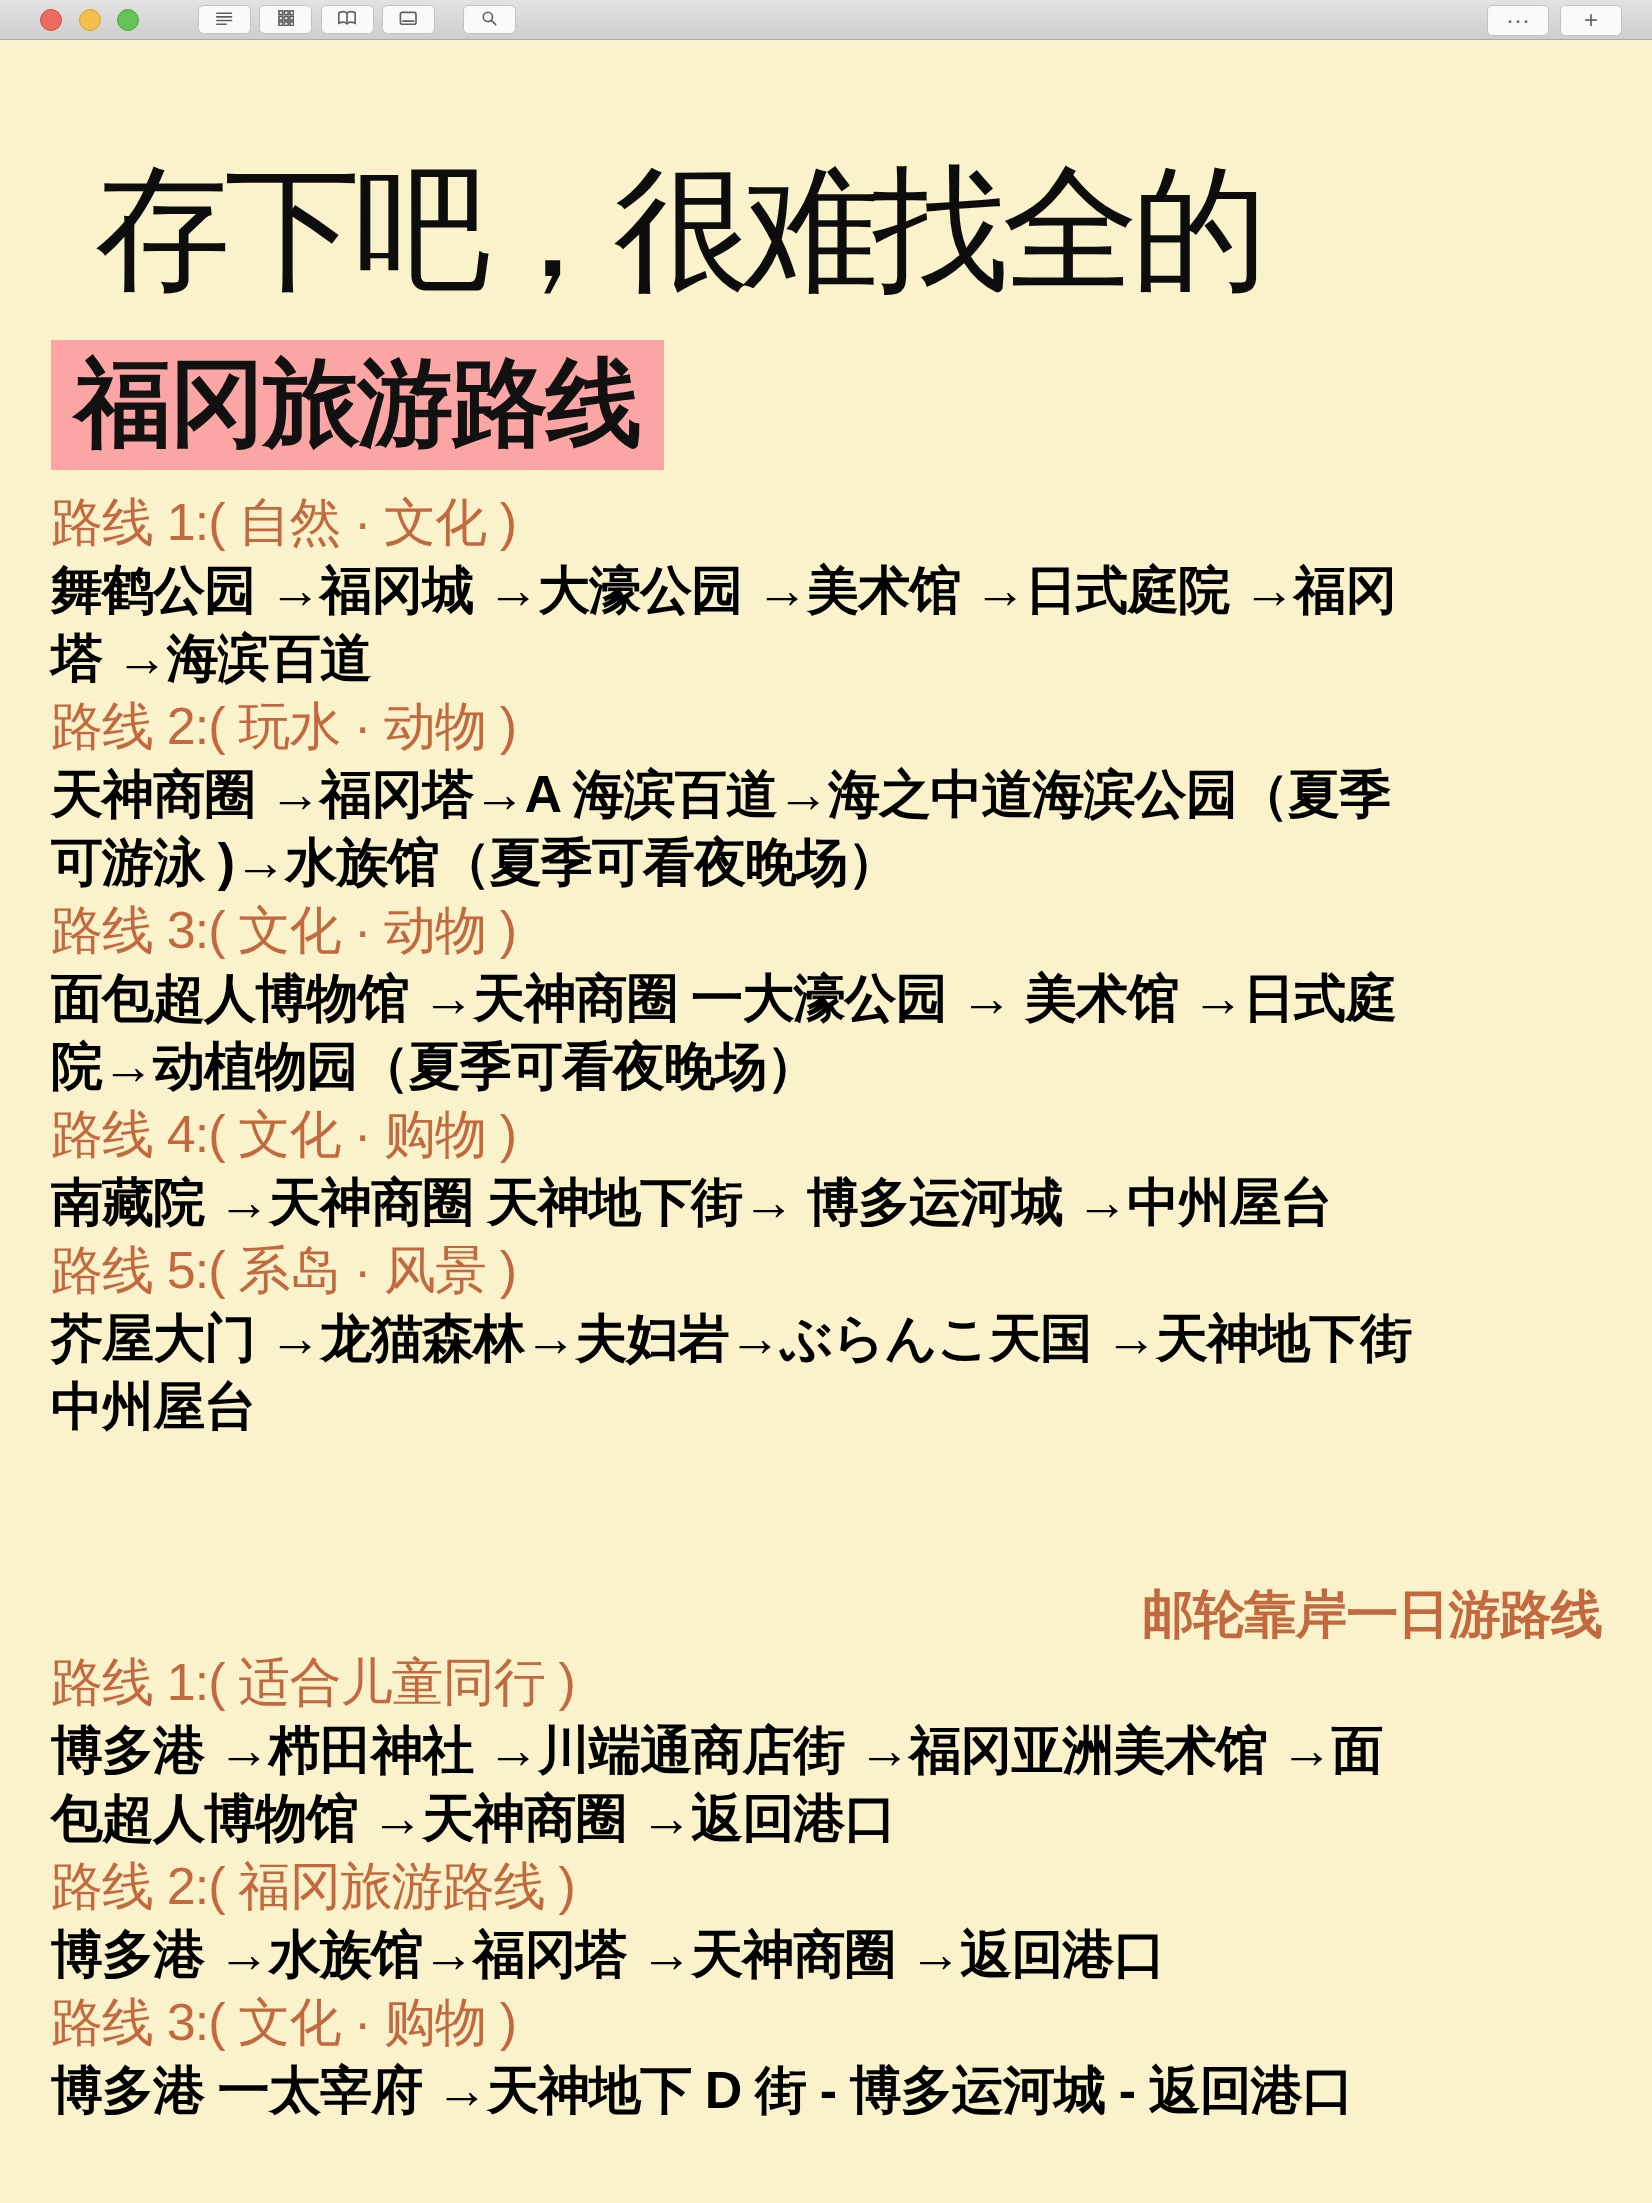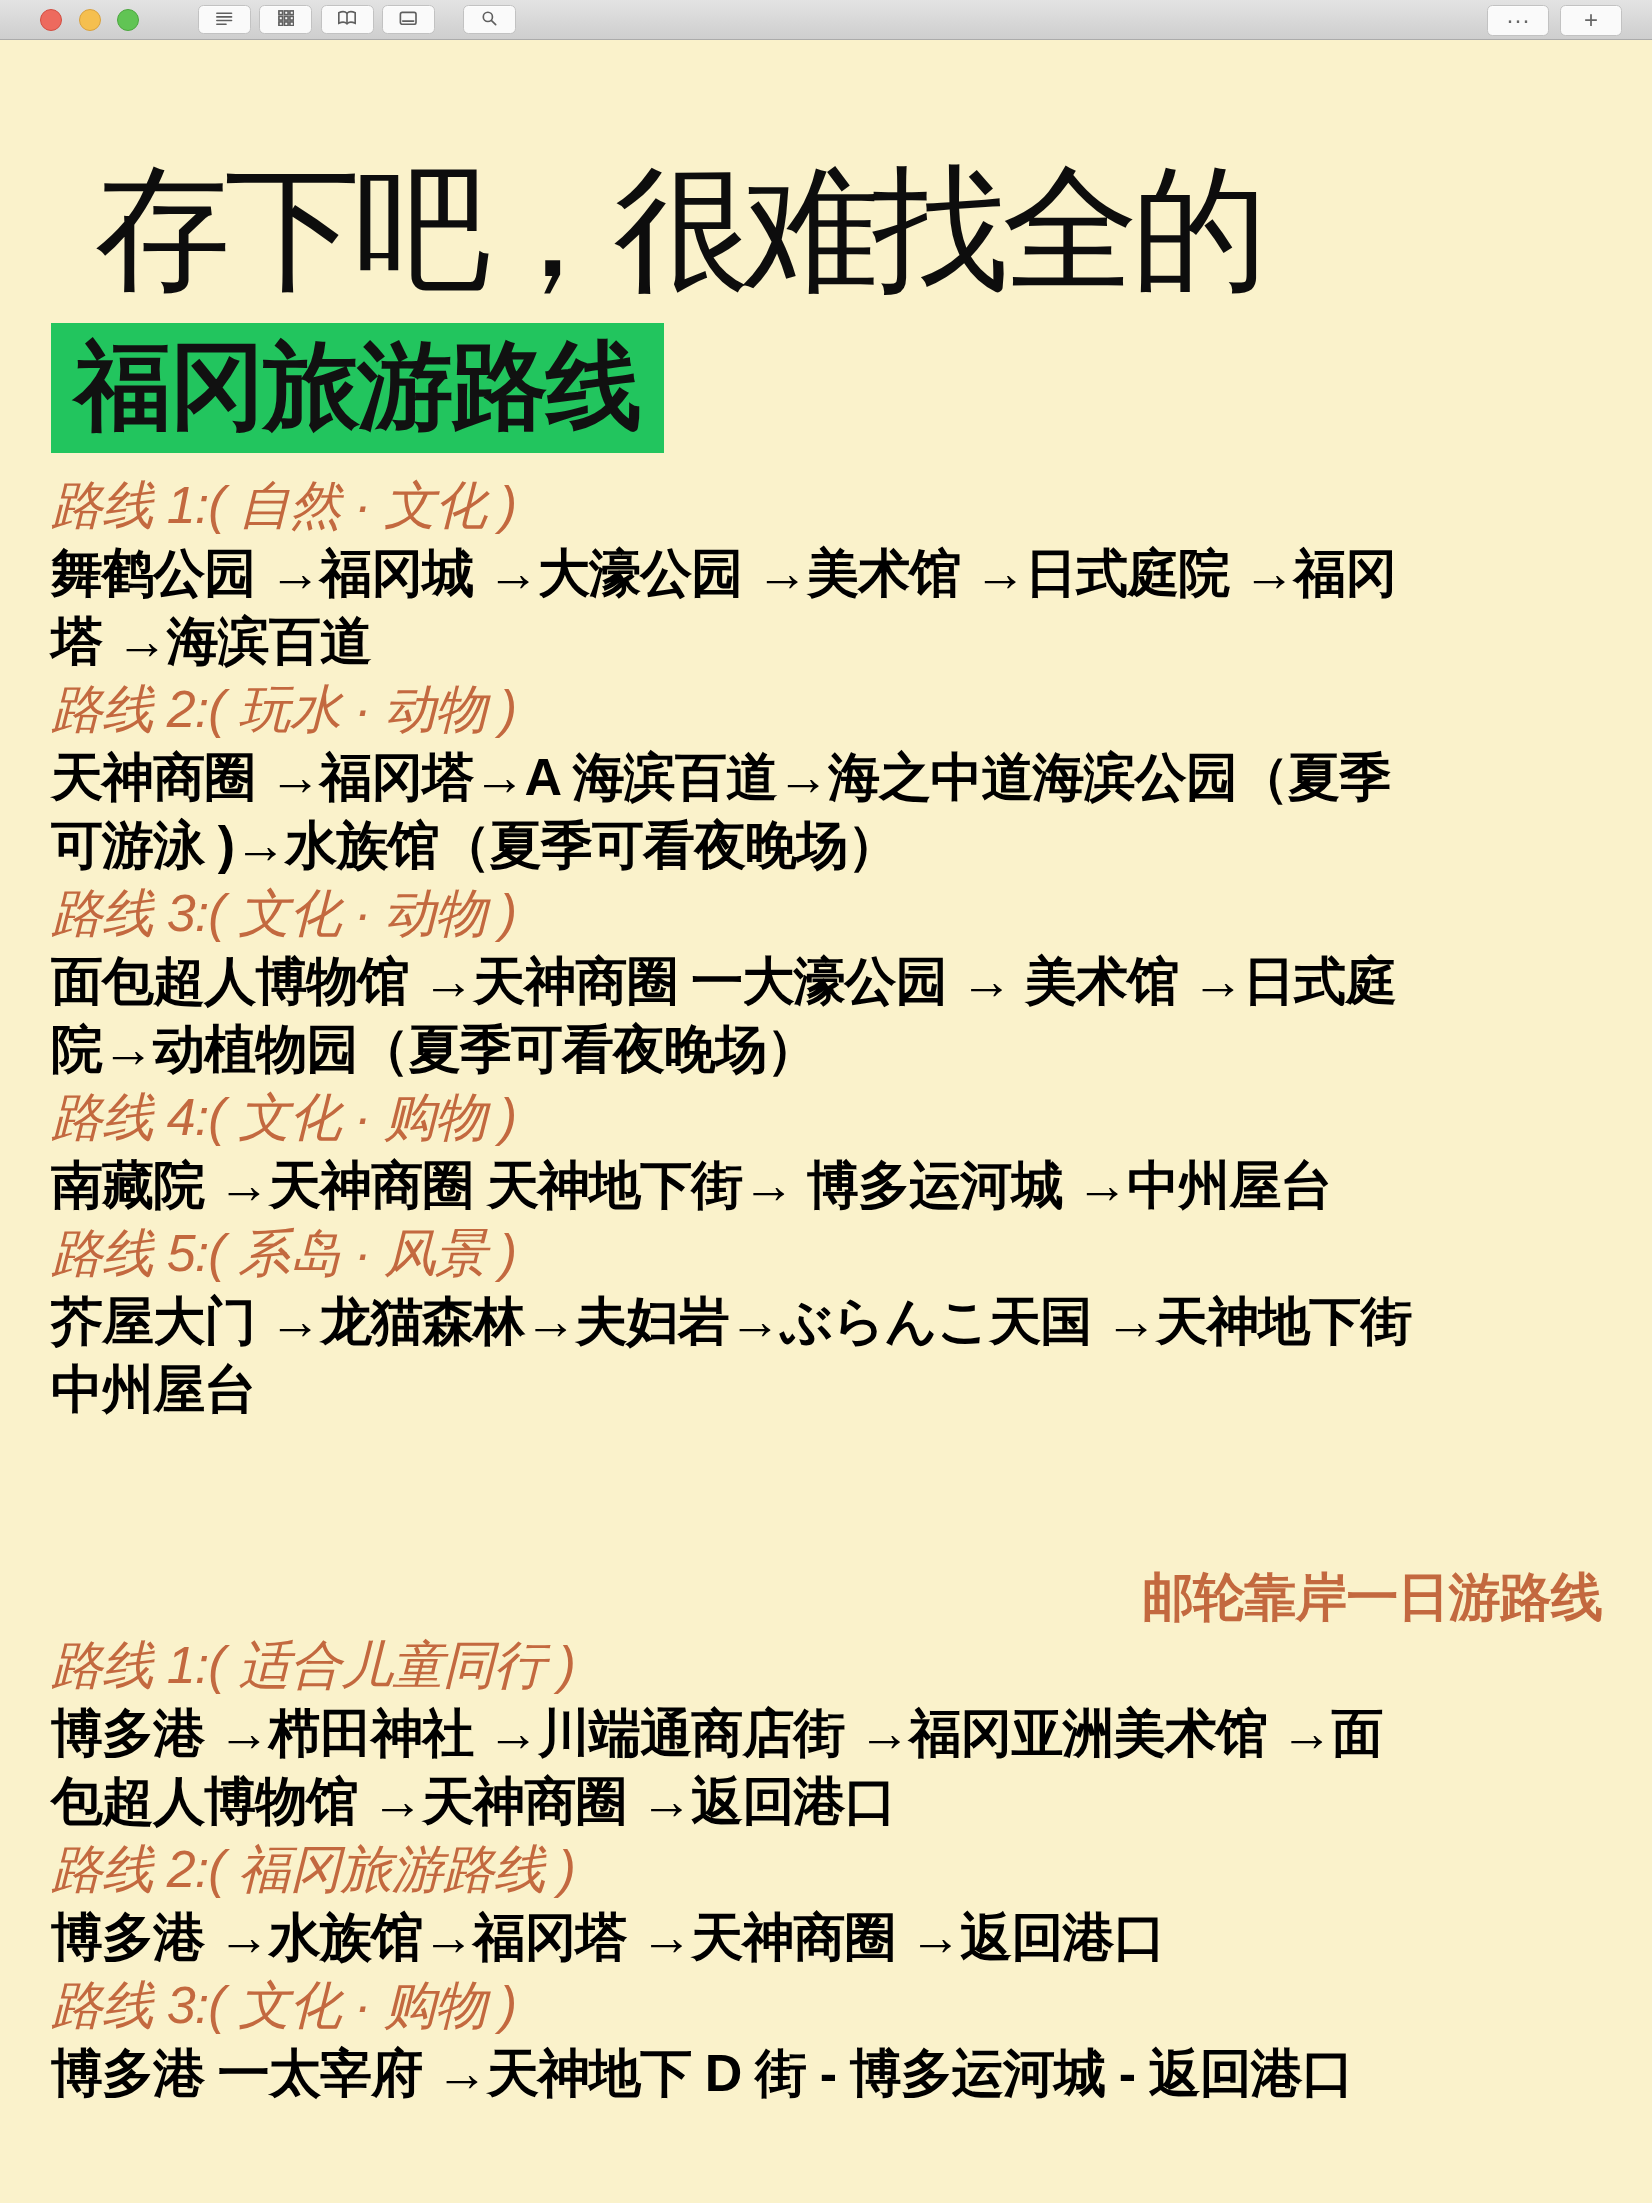--- a/index.html
+++ b/index.html
@@ -32,30 +32,29 @@
   .bar-right .tb-btn { width:62px; height:31px; color:#666; font-size:24px; line-height:1; }
 
   
   .content { padding:0 51px; }
   .page-title {
     margin-top:118px;
     font-size:136px; line-height:1.05; font-weight:400;
     letter-spacing:-6.4px; color:#0D0D0D; white-space:nowrap;margin-left:44px;
   }
   .highlight-title {
-    display:inline-block; margin-top:22px;
-    background:#22c55e; color:#111;
+    display:inline-block; margin-top:39px;
+    background:#fca5a5; color:#111;
     font-size:96px; font-weight:600; line-height:1.12;
     padding:9.2px 24px 13px 24px; letter-spacing:-1.8px;
   }
   .routes { margin-top:18.4px; }
   .route-header {
     color:#C3693F; font-size:52px; line-height:68px; font-weight:500;
     letter-spacing:-0.9px;
-    font-style:italic;
   }
   .route-body {
     color:#000000; font-size:52px; line-height:68px; font-weight:600;
     white-space:pre-line; letter-spacing:-0.9px;
   }
   .cruise-title {
     margin-top:140px;
     color:#C3693F; font-size:52px; line-height:68px; font-weight:700;
     letter-spacing:-0.9px;
     text-align:right;

